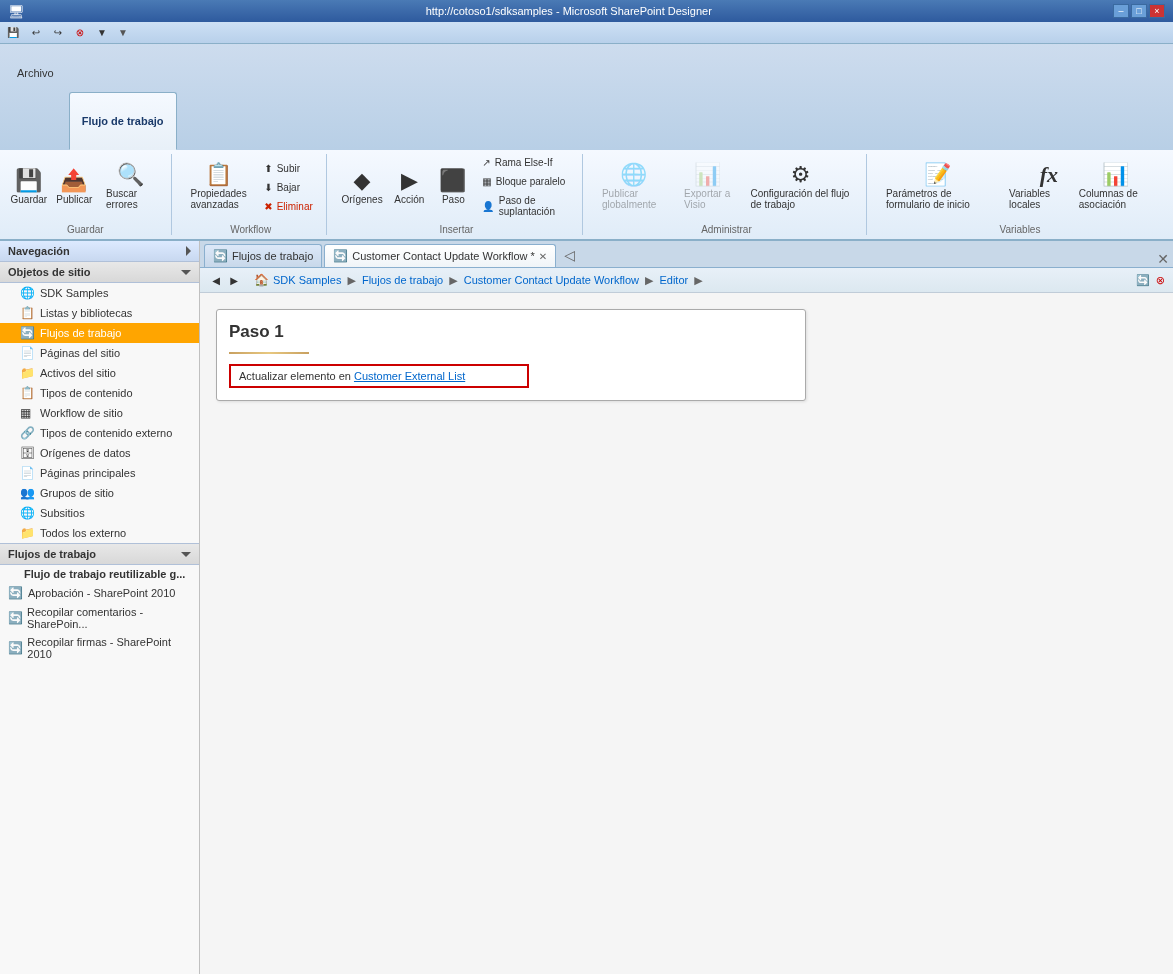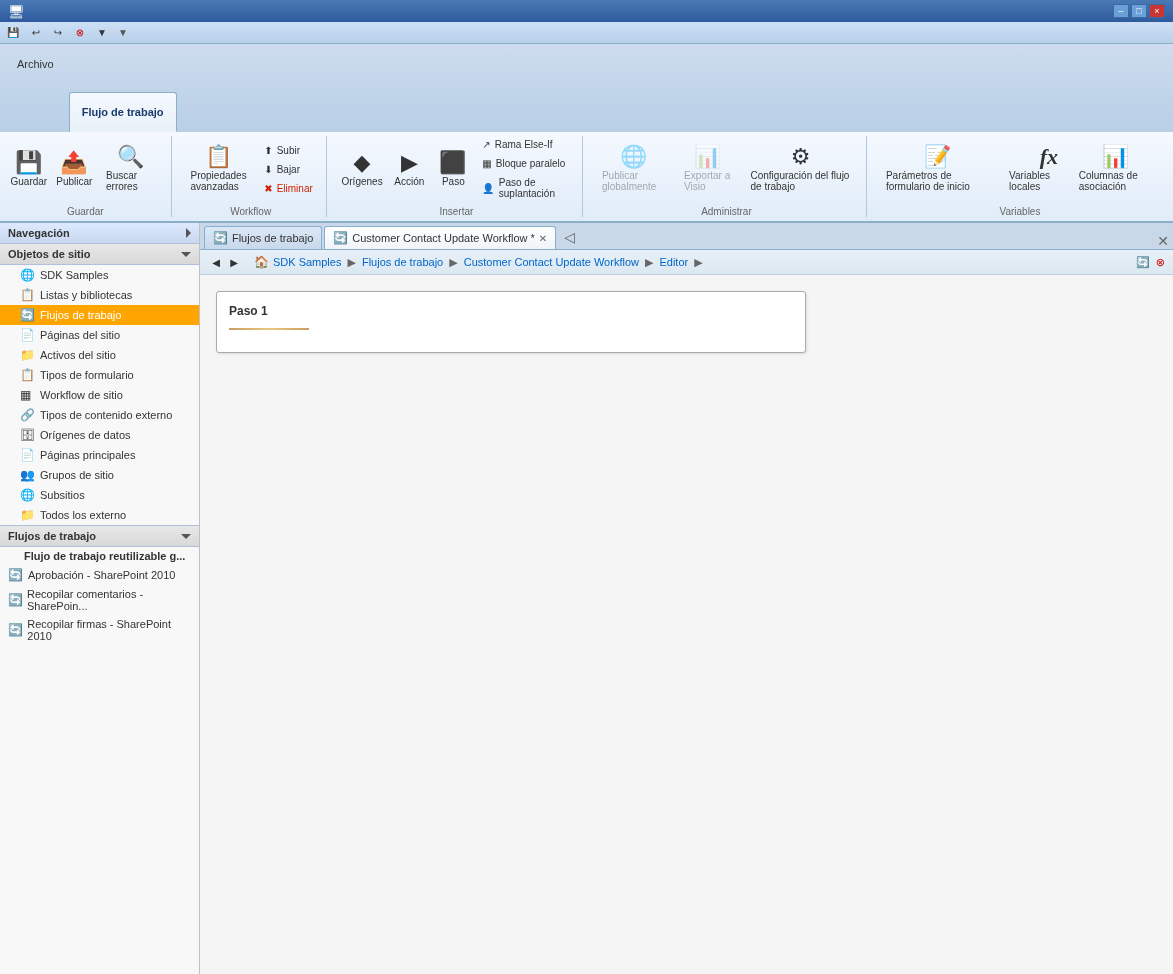--- a/index.html
+++ b/index.html
@@ -37,21 +37,21 @@
       background: linear-gradient(to bottom, #e8f0f8, #d0e0f0);
       border-bottom: 2px solid #8aafc8;
     }
     .ribbon-tabs {
       display: flex;
       padding: 0 4px;
       gap: 2px;
       background: linear-gradient(to bottom, #cddcee, #b8cfe6);
     }
     .ribbon-tab {
-      padding: 13px 12px;
+      padding: 22px 12px;
       font-size: 11px;
       cursor: pointer;
       border: 1px solid transparent;
       border-bottom: none;
       color: #333;
     }
     .ribbon-tab.active {
       background: linear-gradient(to bottom, #f5f9ff, #e8f0f8);
       border-color: #8aafc8;
       border-bottom: 1px solid #e8f0f8;
@@ -241,21 +241,21 @@
     .workflow-step {
       background: white;
       border: 1px solid #aaaaaa;
       border-radius: 3px;
       padding: 12px;
       width: 590px;
       box-shadow: 1px 1px 3px rgba(0,0,0,0.1);
     }
     .step-title {
       font-weight: bold;
-      font-size: 12px;
+      font-size: 17px;
       margin-bottom: 10px;
       color: #333;
     }
     .step-separator {
       height: 2px;
       background: linear-gradient(to right, #c8a060, #e8c880, #c8a060);
       margin-bottom: 10px;
       width: 80px;
     }
     .step-action {
@@ -277,20 +277,21 @@
     .triangle-down { display: inline-block; width: 0; height: 0; border-left: 5px solid transparent; border-right: 5px solid transparent; border-top: 5px solid #555; }
     .triangle-right { display: inline-block; width: 0; height: 0; border-top: 5px solid transparent; border-bottom: 5px solid transparent; border-left: 5px solid #555; }
   </style>
 </head>
 <body>
 
 <div class="title-bar">
   <div style="display:flex;gap:4px;align-items:center;">
     <span style="font-size:13px;">🖥</span>
   </div>
+  <div class="title-bar-text">http://cotoso1/sdksamples - Microsoft SharePoint Designer</div>
   <div class="title-bar-controls">
     <div class="title-btn">–</div>
     <div class="title-btn">□</div>
     <div class="title-btn" style="background:#cc3333;">×</div>
   </div>
 </div>
 
 <div class="quick-access">
   <div class="qa-btn">💾</div>
   <div class="qa-btn">↩</div>
@@ -448,21 +449,21 @@
     <div class="sidebar-item">
       <span class="item-icon">📄</span>
       <span>Páginas del sitio</span>
     </div>
     <div class="sidebar-item">
       <span class="item-icon">📁</span>
       <span>Activos del sitio</span>
     </div>
     <div class="sidebar-item">
       <span class="item-icon">📋</span>
-      <span>Tipos de formulario</span>
+      <span>Tipos de contenido</span>
     </div>
     <div class="sidebar-item">
       <span class="item-icon">▦</span>
       <span>Workflow de sitio</span>
     </div>
     <div class="sidebar-item">
       <span class="item-icon">🔗</span>
       <span>Tipos de contenido externo</span>
     </div>
     <div class="sidebar-item">
@@ -543,16 +544,19 @@
       <div style="margin-left:auto;display:flex;gap:6px;align-items:center;">
         <span class="breadcrumb-refresh">🔄</span>
         <span class="breadcrumb-stop">⊗</span>
       </div>
     </div>
 
     <div class="editor-area">
       <div class="workflow-step">
         <div class="step-title">Paso 1</div>
         <div class="step-separator"></div>
+        <div class="step-action">
+          <span>Actualizar elemento en </span><span class="step-action-link">Customer External List</span>
+        </div>
       </div>
     </div>
   </div>
 </div>
 
 </body></html>

